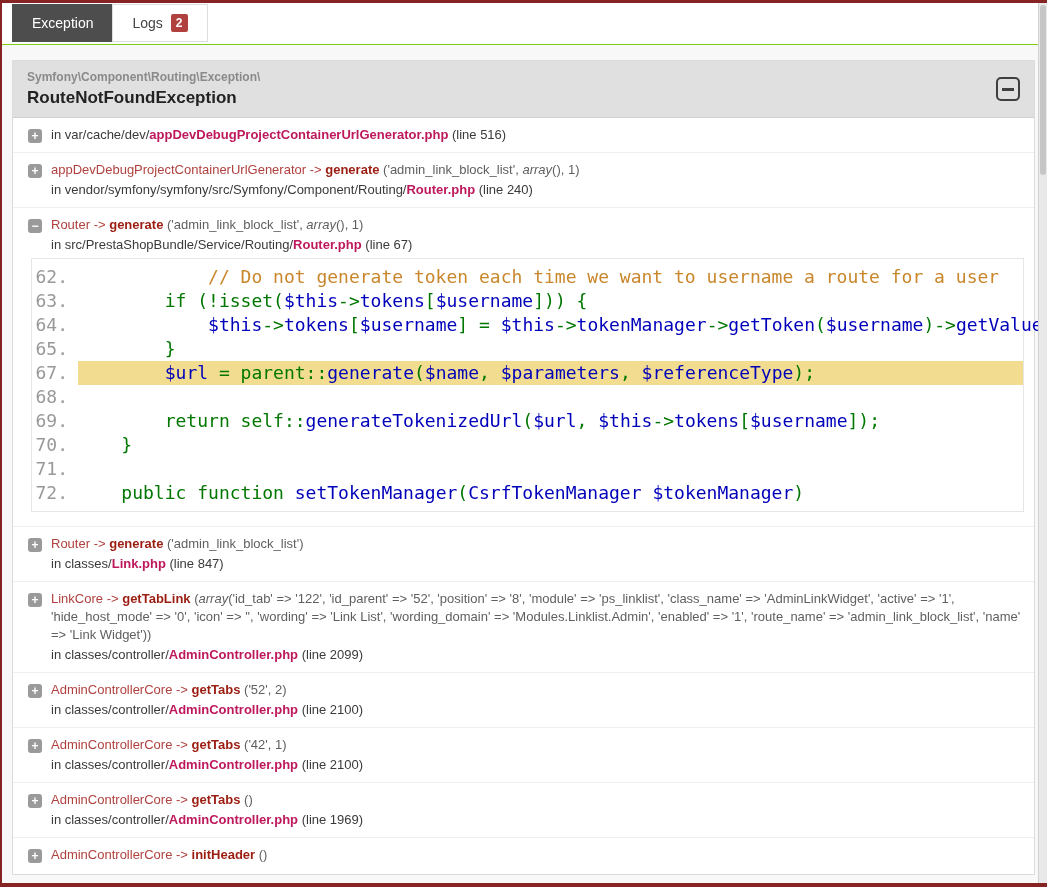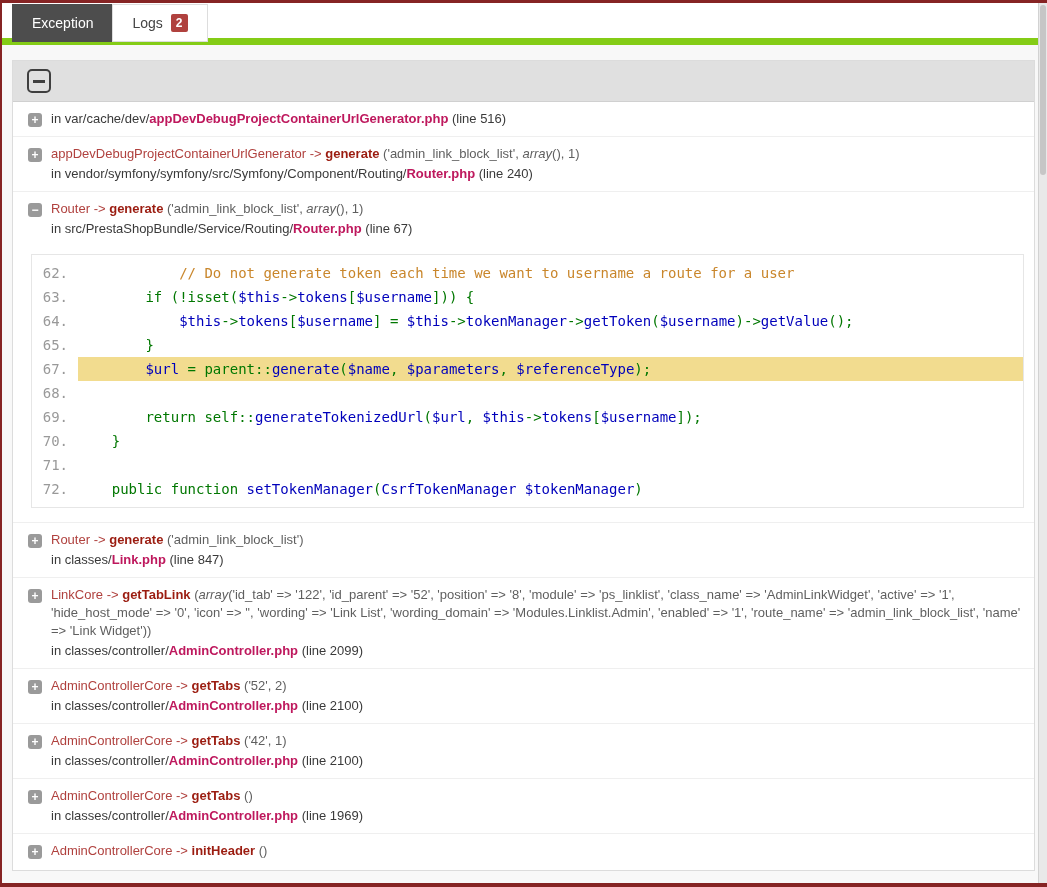--- a/index.html
+++ b/index.html
@@ -13,21 +13,21 @@
   .top-bar    { position:absolute; top:0; left:0; right:0; height:3px; background:var(--frame,#862424); z-index:20; }
   .bottom-bar { position:absolute; bottom:0; left:0; right:0; height:4px; background:var(--frame,#862424); z-index:20; }
   .left-bar   { position:absolute; top:0; left:0; bottom:0; width:2px; background:var(--frame,#862424); z-index:19; }
   .scrollbar  { position:absolute; top:3px; right:0; bottom:4px; width:9px; background:#e9e9e9; border-left:1px solid #d2d2d2; z-index:18; }
   .scrollbar .thumb { position:absolute; top:2px; left:1px; right:1px; height:170px; background:#c6c6c6; border-radius:4px; }
 
   
   .tab-bar {
     display:flex; align-items:flex-start;
     background:#ffffff; padding:4px 0 0 12px; height:45px;
-    border-bottom:7px solid #84cc16;
+    border-bottom:1px solid #84cc16;
   }
   .tab {
     display:flex; align-items:center; gap:8px;
     height:38px; padding:0 19px;
     font-size:14px; color:var(--tab-text,#444444);
     background:#ffffff; border:1px solid #dddddd; margin-left:-1px;
     cursor:pointer; white-space:nowrap;
   }
   .tab:first-child { margin-left:0; }
   .tab.active {
@@ -86,26 +86,26 @@
   .trace-class  { color:var(--trace-class,#B0413E); }
   .trace-arrow  { color:var(--trace-class,#B0413E); }
   .trace-method { color:var(--trace-method,#9B1C10); font-weight:bold; }
   .trace-args   { color:var(--trace-args,#5F5F5F); }
   .trace-args .it { font-style:italic; }
   .file-line { line-height:18px; color:var(--file-text,#3A3A3A); }
   .file-line b { color:#be185d; }
 
   
   .code-block {
-    margin:16px 0 6px -20px;
+    margin:4px 0 6px -20px;
     border:1px solid #e6e6e6;
     background:#ffffff;
     padding:6px 0;
     font-family:"DejaVu Sans Mono", monospace;
-    font-size:14px;
+    font-size:18px;
   }
   .code-line { display:flex; line-height:24px; }
   .ln {
     flex:none; width:46px; text-align:right; padding-right:10px;
     color:var(--line-number,#999999);
   }
   .code-text { flex:1; white-space:pre; }
   .code-line.hl .code-text { background:var(--code-highlight-bg,#F2DC8F); }
   .c-com { color:var(--code-comment,#C9862B); }
   .c-kw  { color:var(--code-keyword,#007700); }
@@ -122,20 +122,24 @@
     <span>Exception</span>
   </div>
   <div class="tab">
     <span>Logs</span>
     <span class="badge">2</span>
   </div>
 </nav>
 
 <div class="panel">
   <header class="exc-head">
+    <div class="exc-titles">
+      <div class="exc-ns">Symfony\Component\Routing\Exception\</div>
+      <div class="exc-class">RouteNotFoundException</div>
+    </div>
     <button class="collapse-btn">
       <span class="minus-bar"></span>
     </button>
   </header>
   <ol class="traces">
       <li class="trace">
         <button class="toggle">+</button>
         <div class="trace-body">
           <div class="file-line">in var/cache/dev/<b>appDevDebugProjectContainerUrlGenerator.php</b> (line 516)</div>
         </div>

